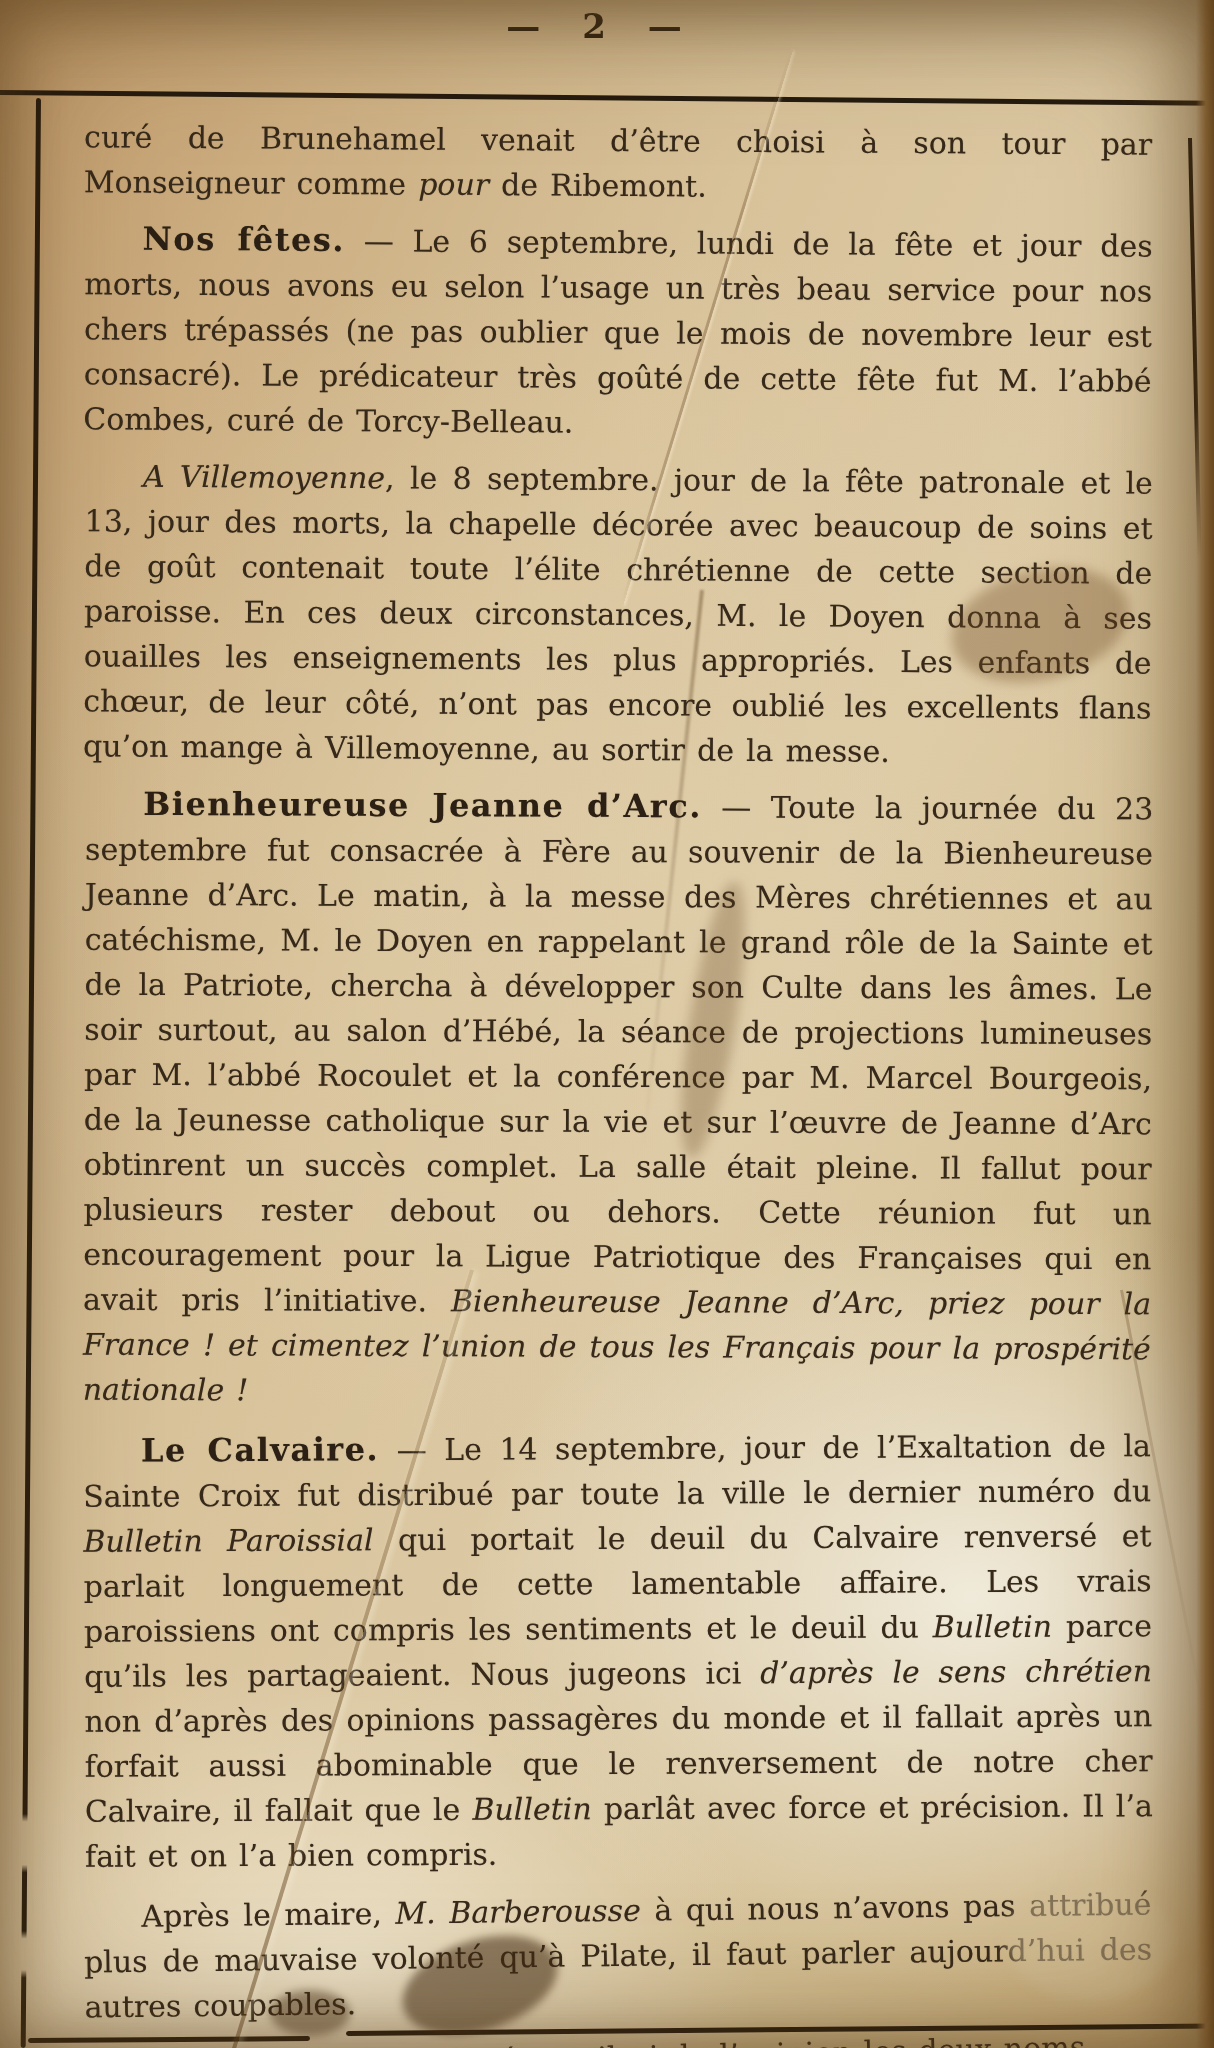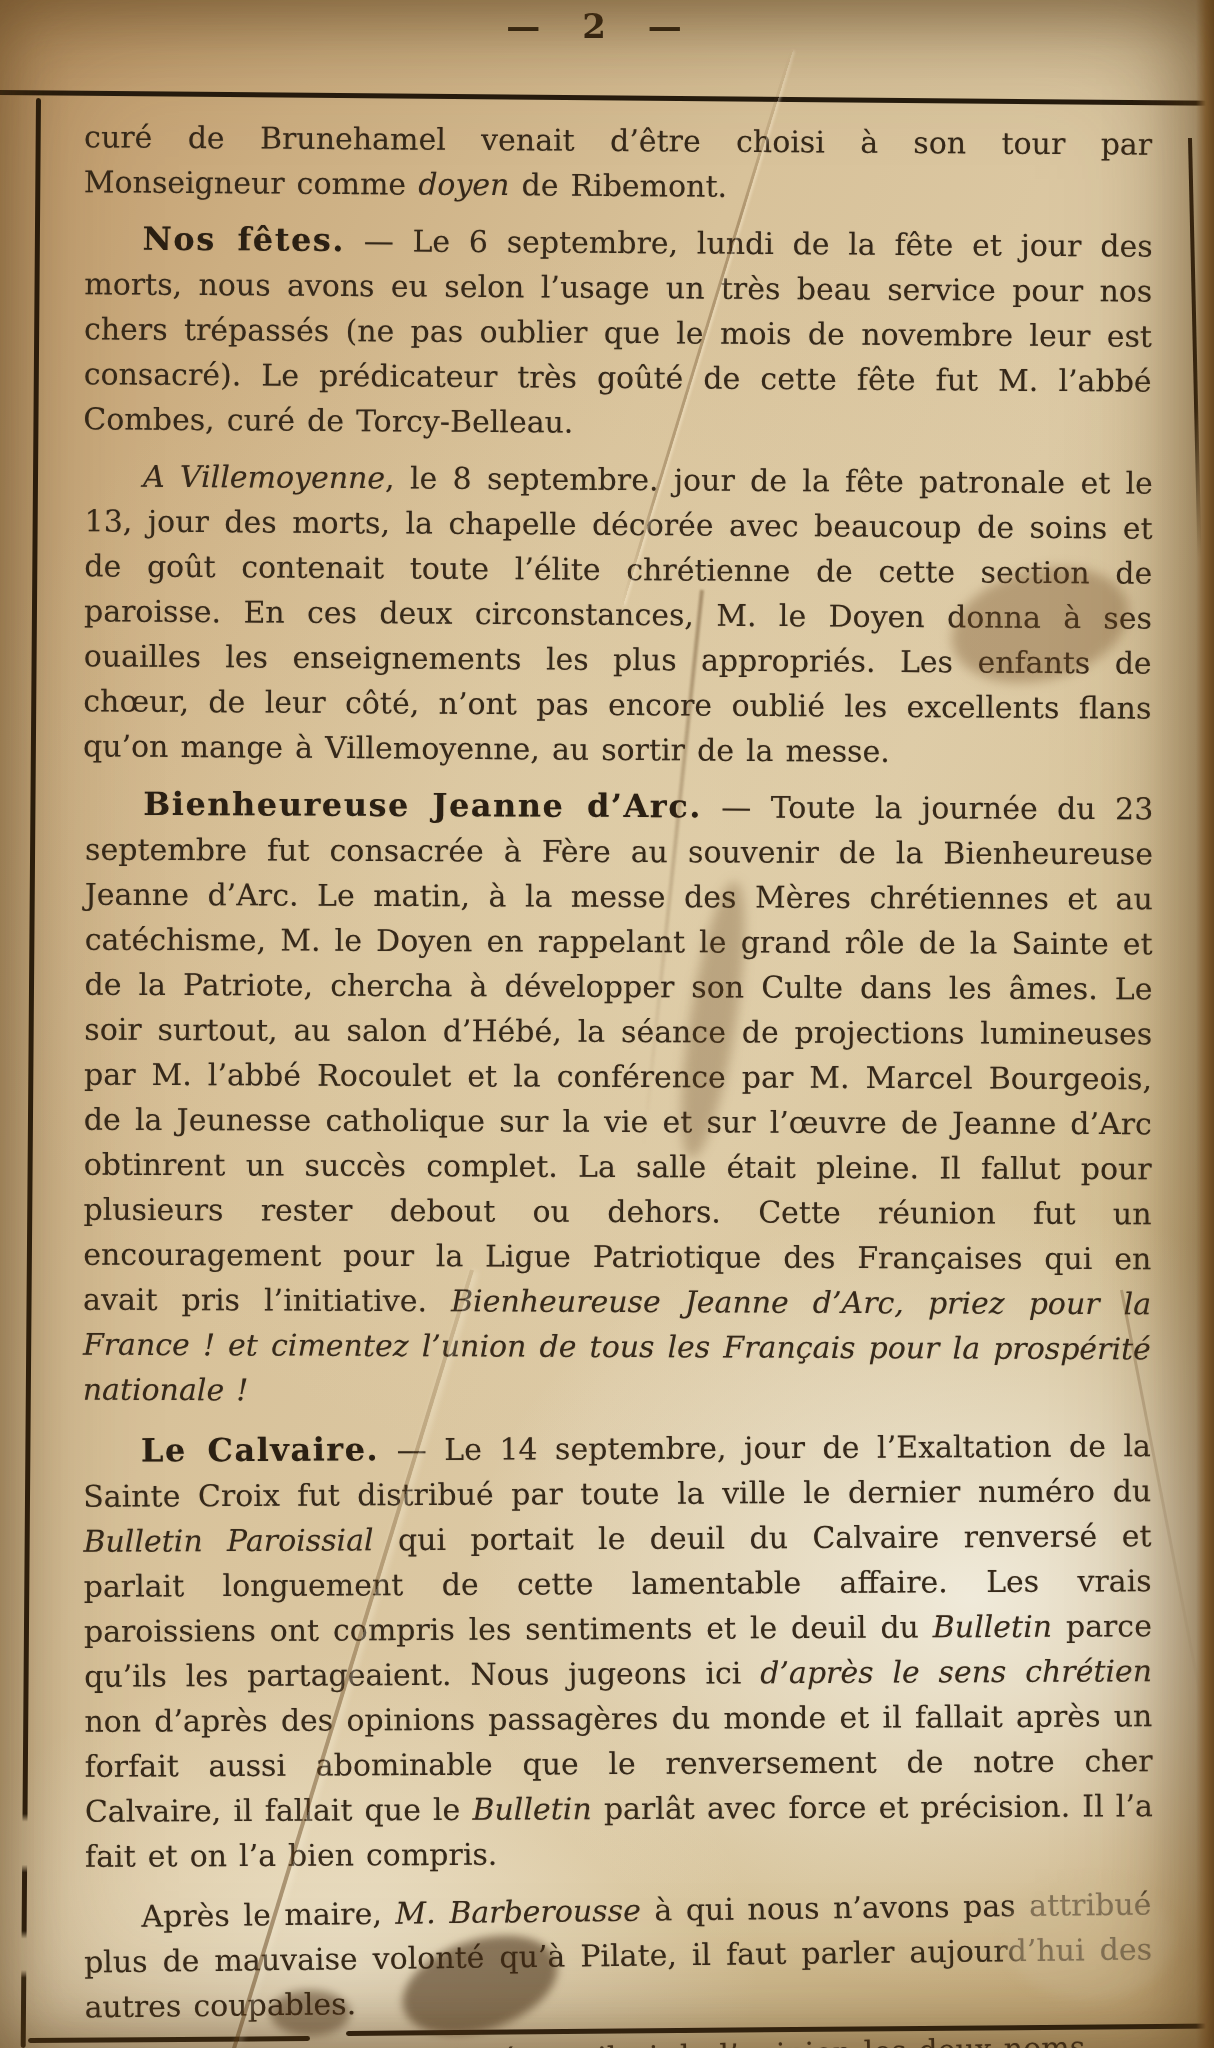--- a/index.html
+++ b/index.html
@@ -63,21 +63,21 @@
 
   <div class="page-number">— 2 —</div>
 
   <div class="rule rule-top"></div>
   <div class="rule-left rule"></div>
   <div class="rule-right" style="position:absolute;"></div>
   <div class="rule rule-bottom-a"></div>
   <div class="rule rule-bottom-b"></div>
 
   <div class="text-block">
-      <p class="para p-continuation" lang="fr"><span class="seg-normal">curé de Brunehamel venait d’être choisi à son tour par Monseigneur comme </span><span class="seg-italic">doyen</span><span class="seg-normal"> de Ribemont.</span></p>
+      <p class="para p-continuation" lang="fr"><span class="seg-normal">curé de Brunehamel venait d’être choisi à son tour par Monseigneur comme </span><span class="seg-italic">pour</span><span class="seg-normal"> de Ribemont.</span></p>
       <p class="para indent p-nos-fetes" lang="fr"><span class="seg-bold">Nos fêtes.</span><span class="seg-normal"> — Le 6 septembre, lundi de la fête et jour des morts, nous avons eu selon l’usage un très beau service pour nos chers trépassés (ne pas oublier que le mois de novembre leur est consacré). Le prédicateur très goûté de cette fête fut M. l’abbé Combes, curé de Torcy-Belleau.</span></p>
       <p class="para indent p-villemoyenne" lang="fr"><span class="seg-italic">A Villemoyenne</span><span class="seg-normal">, le 8 septembre. jour de la fête patronale et le 13, jour des morts, la chapelle décorée avec beaucoup de soins et de goût contenait toute l’élite chrétienne de cette section de paroisse. En ces deux circonstances, M. le Doyen donna à ses ouailles les enseignements les plus appropriés. Les enfants de chœur, de leur côté, n’ont pas encore oublié les excellents flans qu’on mange à Villemoyenne, au sortir de la messe.</span></p>
       <p class="para indent p-jeanne-darc" lang="fr"><span class="seg-bold">Bienheureuse Jeanne d’Arc.</span><span class="seg-normal"> — Toute la journée du 23 septembre fut consacrée à Fère au souvenir de la Bienheureuse Jeanne d’Arc. Le matin, à la messe des Mères chrétiennes et au catéchisme, M. le Doyen en rappelant le grand rôle de la Sainte et de la Patriote, chercha à développer son Culte dans les âmes. Le soir surtout, au salon d’Hébé, la séance de projections lumineuses par M. l’abbé Rocoulet et la conférence par M. Marcel Bourgeois, de la Jeunesse catholique sur la vie et sur l’œuvre de Jeanne d’Arc obtinrent un succès complet. La salle était pleine. Il fallut pour plusieurs rester debout ou dehors. Cette réunion fut un encouragement pour la Ligue Patriotique des Françaises qui en avait pris l’initiative. </span><span class="seg-italic">Bienheureuse Jeanne d’Arc, priez pour la France ! et cimentez l’union de tous les Français pour la prospérité nationale !</span></p>
       <p class="para indent p-le-calvaire" lang="fr"><span class="seg-bold">Le Calvaire.</span><span class="seg-normal"> — Le 14 septembre, jour de l’Exaltation de la Sainte Croix fut distribué par toute la ville le dernier numéro du </span><span class="seg-italic">Bulletin Paroissial</span><span class="seg-normal"> qui portait le deuil du Calvaire renversé et parlait longuement de cette lamentable affaire. Les vrais paroissiens ont compris les sentiments et le deuil du </span><span class="seg-italic">Bulletin</span><span class="seg-normal"> parce qu’ils les partageaient. Nous jugeons ici </span><span class="seg-italic">d’après le sens chrétien</span><span class="seg-normal"> non d’après des opinions passagères du monde et il fallait après un forfait aussi abominable que le renversement de notre cher Calvaire, il fallait que le </span><span class="seg-italic">Bulletin</span><span class="seg-normal"> parlât avec force et précision. Il l’a fait et on l’a bien compris.</span></p>
       <p class="para indent p-apres-le-maire" lang="fr"><span class="seg-normal">Après le maire, </span><span class="seg-italic">M. Barberousse</span><span class="seg-normal"> à qui nous n’avons pas attribué plus de mauvaise volonté qu’à Pilate, il faut parler aujourd’hui des autres coupables.</span></p>
       <p class="para indent p-presse-locale" lang="fr"><span class="seg-normal">La presse locale a cloué au pilori de l’opinion les deux noms</span></p>
     </div>
 
   <div class="crease crease-1"></div>
   <div class="crease crease-2"></div>

